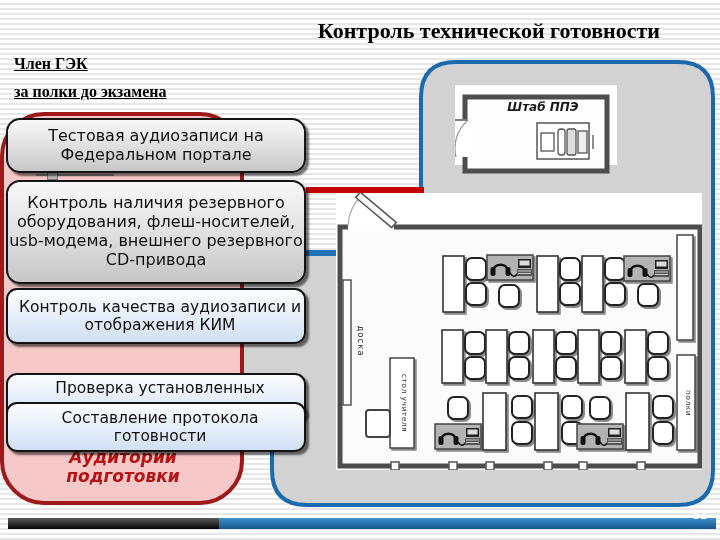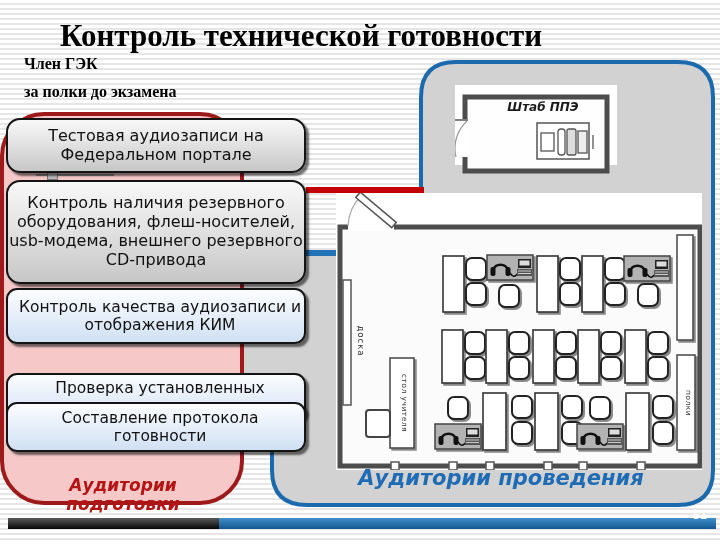--- a/index.html
+++ b/index.html
@@ -5,41 +5,41 @@
   html,body{margin:0;padding:0;}
   .slide{
     position:relative;
     width:720px;height:540px;
     overflow:hidden;
     background:repeating-linear-gradient(to bottom,#ffffff 0px,#ffffff 3.2px,#e6e6e6 3.2px,#e6e6e6 5px);
     font-family:"DejaVu Sans",sans-serif;
   }
   .title{
     position:absolute;left:60px;top:18px;width:600px;
-    text-align:left;
+    text-align:right;
     font-family:"Liberation Serif",serif;
-    font-weight:bold;font-size:31px;color:#000;
+    font-weight:bold;font-size:22px;color:#000;
   }
   .subtitle{
-    position:absolute;left:24px;width:280px;
+    position:absolute;left:14px;width:280px;
     font-family:"Liberation Serif",serif;
-    font-weight:bold;font-size:16px;color:#000;
+    font-weight:bold;font-size:16px;color:#000;text-decoration:underline;
   }
   .sub1{top:55px;}
   .sub2{top:83px;}
 
   
   .pink-zone{
     position:absolute;left:0px;top:112px;width:236px;height:385px;
     background:#f6c8c8;border:4px solid #9e1a1a;border-radius:44px;
   }
   .pink-label{
     position:absolute;left:30px;top:448px;width:186px;
     text-align:center;font-weight:bold;font-style:italic;
-    font-size:17px;line-height:1.1;color:#b41414;margin-top:28px;
+    font-size:17px;line-height:1.1;color:#b41414;
   }
 
   
   .blue-container{position:absolute;left:0;top:0;width:720px;height:540px;}
 
   
   .connector{position:absolute;height:6px;}
   .connector.red{left:306px;top:187px;width:118px;background:#c40000;}
   .connector.blue{left:306px;top:250px;width:36px;background:#2273b8;}
 
@@ -244,21 +244,20 @@
         <rect x="55" y="269" width="8" height="8" fill="#ffffff" stroke="#555555" stroke-width="1.5"></rect>
         <rect x="113" y="269" width="8" height="8" fill="#ffffff" stroke="#555555" stroke-width="1.5"></rect>
         <rect x="150" y="269" width="8" height="8" fill="#ffffff" stroke="#555555" stroke-width="1.5"></rect>
         <rect x="208" y="269" width="8" height="8" fill="#ffffff" stroke="#555555" stroke-width="1.5"></rect>
         <rect x="243" y="269" width="8" height="8" fill="#ffffff" stroke="#555555" stroke-width="1.5"></rect>
         <rect x="301" y="269" width="8" height="8" fill="#ffffff" stroke="#555555" stroke-width="1.5"></rect>
       </g>
     </svg>
   </div>
 
-  <div class="conduct-label">Аудитории проведения</div>
 
   <div class="sliver-line"></div>
   <div class="sliver-sq"></div>
 
   <div class="box gray box1">Тестовая аудиозаписи на Федеральном портале</div>
   <div class="box gray box2">Контроль наличия резервного оборудования, флеш-носителей, usb-модема, внешнего резервного CD-привода</div>
   <div class="box blue box3">Контроль качества аудиозаписи и отображения КИМ</div>
   <div class="box blue box4">Проверка установленных криптосредств</div>
   <div class="box blue box5">Составление протокола готовности</div>
 

